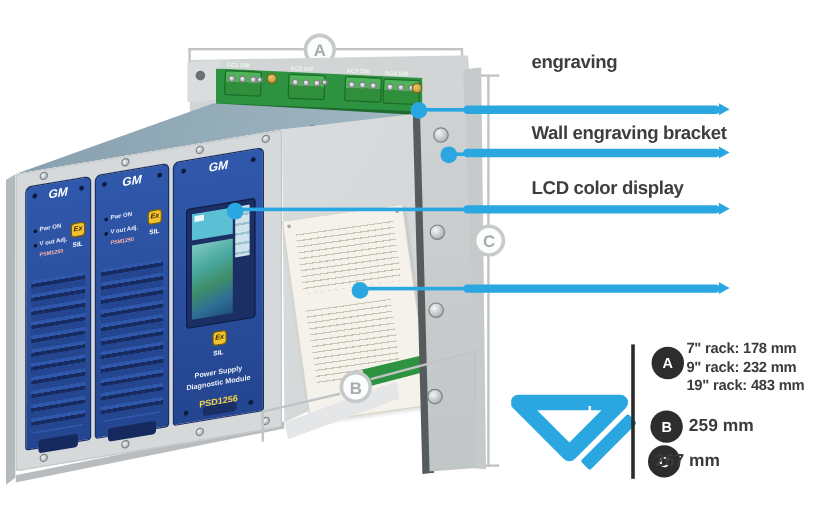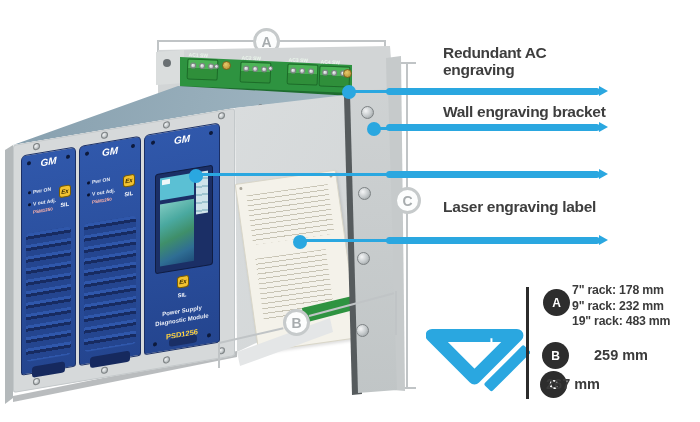--- a/index.html
+++ b/index.html
@@ -214,40 +214,41 @@
     <div class="dimline" style="left:395px;top:291px;width:2px;height:44px;"></div>
     <div class="dimcircle" style="left:283px;top:309px;">
         <span>B</span>
       </div>
   </div>
   <div class="dimcircle" style="left:394px;top:187px;">
       <span>C</span>
     </div>
 
   <div class="ctext" style="top:44px;">
-    <div>Redundant AC</div>
     <div>engraving</div>
   </div>
   <div class="cline" style="left:349px;top:90px;width:48px;"></div>
   <div class="cbar" style="top:88px;"></div>
   <div class="dot" style="left:342px;top:85px;"></div>
 
   <div class="ctext" style="top:103px;">
     <div>Wall engraving bracket</div>
   </div>
   <div class="cline" style="left:374px;top:127px;width:24px;"></div>
   <div class="cbar" style="top:124px;"></div>
   <div class="dot" style="left:367px;top:122px;"></div>
 
+  <div class="ctext" style="top:149px;">
+    <div>LCD color display</div>
+  </div>
   <div class="cline" style="left:196px;top:173px;width:200px;"></div>
   <div class="cbar" style="top:171px;"></div>
   <div class="dot" style="left:189px;top:169px;"></div>
 
   <div class="ctext" style="top:198px;">
-    <div>Laser engraving label</div>
   </div>
   <div class="cline" style="left:300px;top:239px;width:96px;"></div>
   <div class="cbar" style="top:237px;"></div>
   <div class="dot" style="left:293px;top:235px;"></div>
 
   <div>
     <svg class="abs" style="left:426px;top:282px;" width="104" height="114" viewBox="0 0 104 114">
       <g transform="rotate(-45 52 57)">
         <path d="M22 22 L22 82 L82 82 Z" fill="none" stroke="var(--accent,#2aa7e0)" stroke-width="13" stroke-linejoin="round"></path>
         <rect x="24" y="93" width="56" height="11" rx="2" fill="var(--accent,#2aa7e0)"></rect>
@@ -261,21 +262,21 @@
       </div>
     <div class="legtxt" style="left:572px;top:283px;">
       <div>7" rack: 178 mm</div>
       <div>9" rack: 232 mm</div>
       <div>19" rack: 483 mm</div>
     </div>
 
     <div class="legicon" style="left:542px;top:342px;">
         <span>B</span>
       </div>
-    <div class="legval" style="left:594px;top:347px;">259 mm</div>
+    <div class="legval" style="left:574px;top:347px;">259 mm</div>
 
     <div class="legicon" style="left:540px;top:371px;">
         <span>C</span>
       </div>
     <div class="legval" style="left:546px;top:376px;">267 mm</div>
   </div>
 
 </div>
 
 </body></html>

